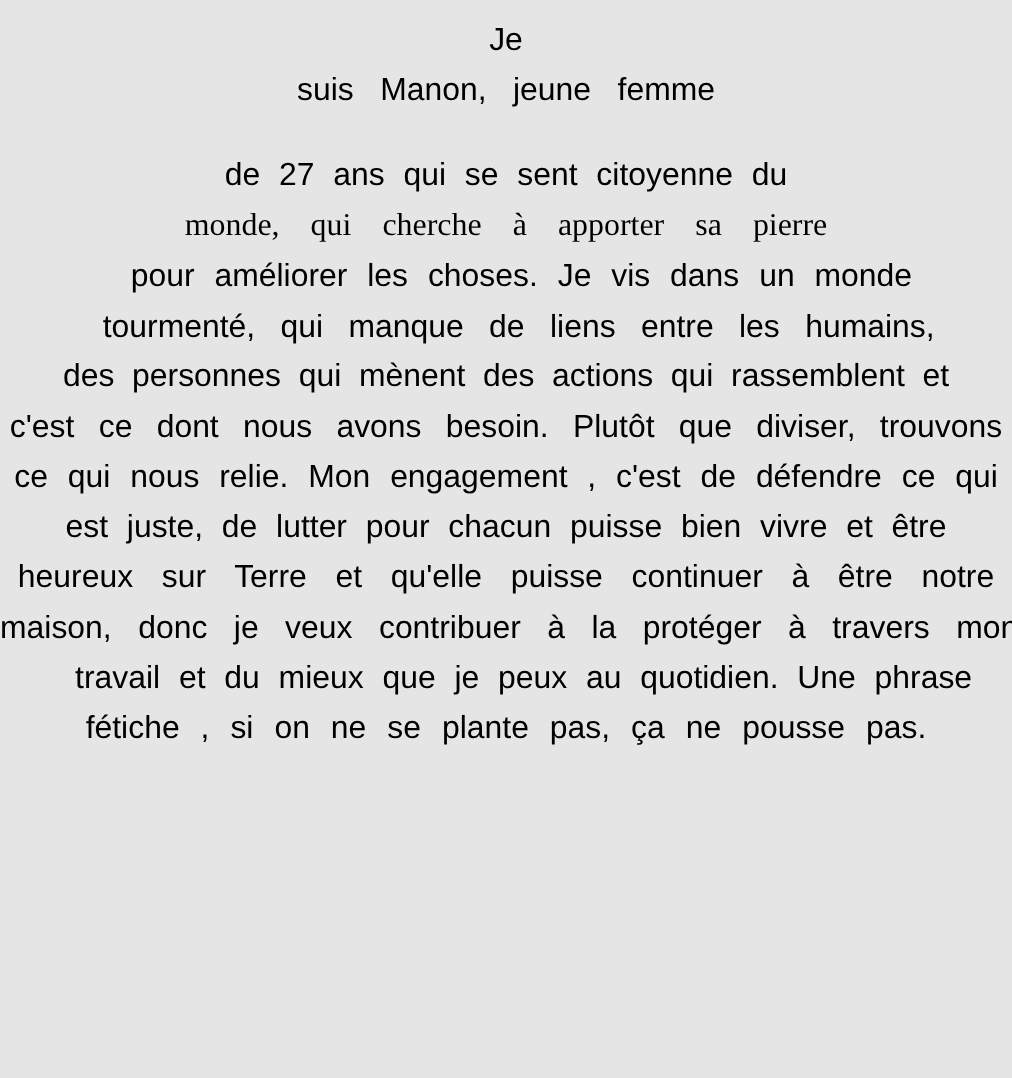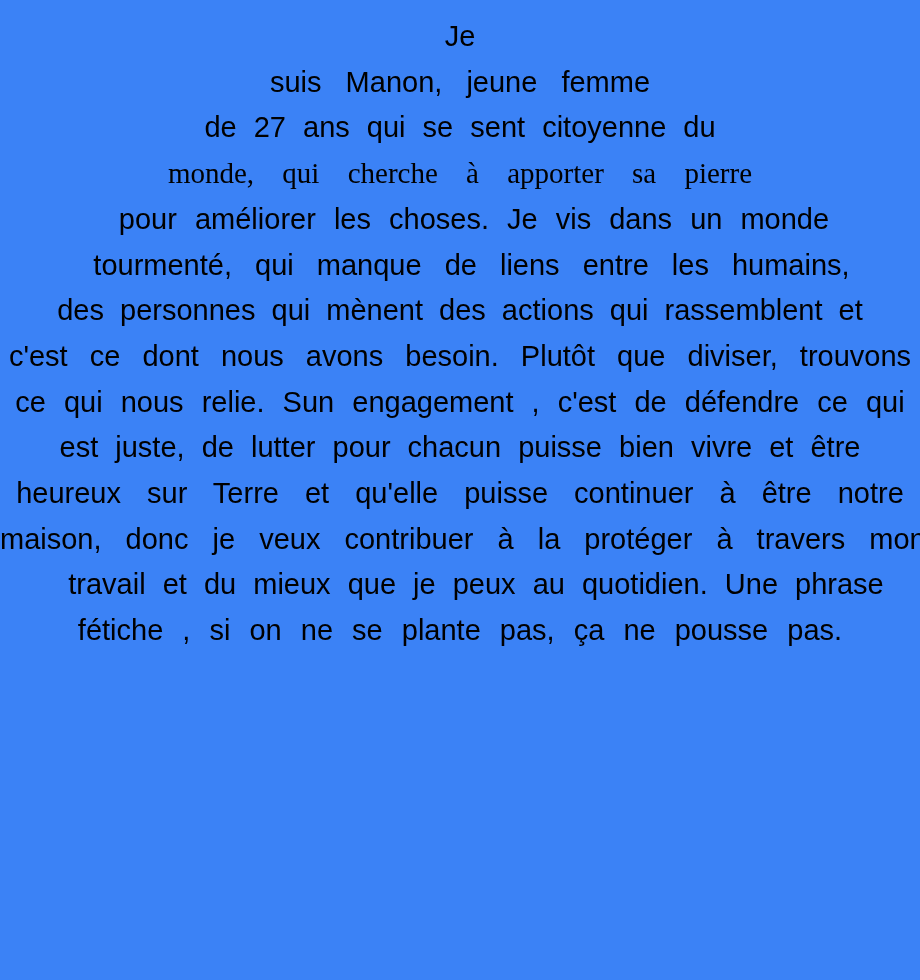--- a/index.html
+++ b/index.html
@@ -8,36 +8,36 @@
     width: 920px;
     height: 980px;
     background: #ffffff;
     overflow: hidden;
   }
   .text-page {
     width: 920px;
     height: 980px;
     box-sizing: border-box;
     padding-top: 14px;
-    background: #3b82f6;
+    background: #e5e5e5;
     color: #000000;
     font-family: "Liberation Sans", "DejaVu Sans", sans-serif;
     font-size: 29px;
     line-height: 45.7px;
     font-weight: 400;
   }
   .line {
     text-align: center;
     white-space: nowrap;
     color: #000000;
   }
   
   .line:nth-child(1)  { word-spacing: 0; }
   .line:nth-child(2)  { word-spacing: 16px; }
-  .line:nth-child(3)  { word-spacing: 9px; }
+  .line:nth-child(3)  { word-spacing: 9px; margin-top: 32px; }
   .line:nth-child(4)  { word-spacing: 21px; font-family: Liberation Serif, serif; }
   .line:nth-child(5)  { word-spacing: 10px; margin-left: 28px; }
   .line:nth-child(6)  { word-spacing: 15px; padding-left: 23px; }
   .line:nth-child(7)  { word-spacing: 8px; }
   .line:nth-child(8)  { word-spacing: 14px; }
   .line:nth-child(9)  { word-spacing: 10px; }
   .line:nth-child(10) { word-spacing: 9px; }
   .line:nth-child(11) { word-spacing: 18px; }
   .line:nth-child(12) { word-spacing: 16px; }
   .line:nth-child(13) { word-spacing: 9px; margin-left: 32px; }
@@ -49,19 +49,19 @@
 
 <main class="text-page">
   <div class="line">Je</div>
   <div class="line">suis Manon, jeune femme</div>
   <div class="line">de 27 ans qui se sent citoyenne du</div>
   <div class="line">monde, qui cherche à apporter sa pierre</div>
   <div class="line">pour améliorer les choses. Je vis dans un monde</div>
   <div class="line">tourmenté, qui manque de liens entre les humains,</div>
   <div class="line">des personnes qui mènent des actions qui rassemblent et</div>
   <div class="line">c'est ce dont nous avons besoin. Plutôt que diviser, trouvons</div>
-  <div class="line">ce qui nous relie. Sun engagement , c'est de défendre ce qui</div>
+  <div class="line">ce qui nous relie. Mon engagement , c'est de défendre ce qui</div>
   <div class="line">est juste, de lutter pour chacun puisse bien vivre et être</div>
   <div class="line">heureux sur Terre et qu'elle puisse continuer à être notre</div>
   <div class="line">maison, donc je veux contribuer à la protéger à travers mon</div>
   <div class="line">travail et du mieux que je peux au quotidien. Une phrase</div>
   <div class="line">fétiche , si on ne se plante pas, ça ne pousse pas.</div>
 </main>
 
 </body></html>

